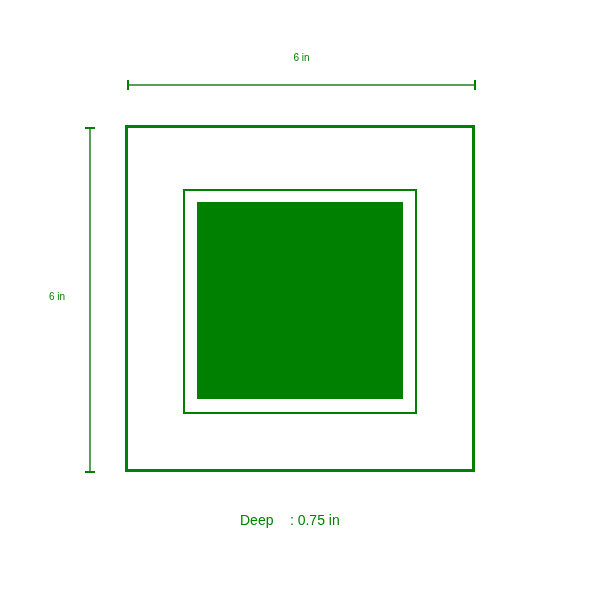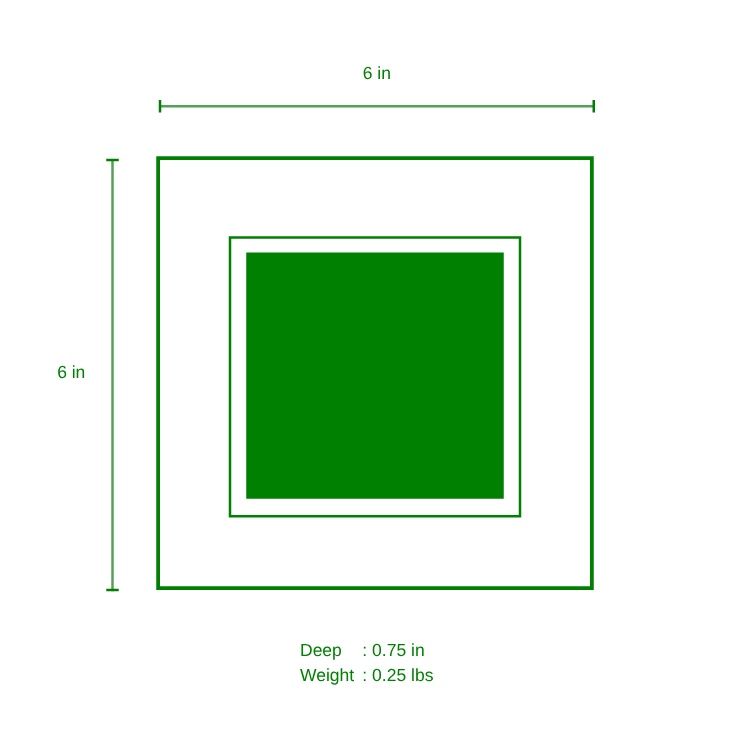--- a/index.html
+++ b/index.html
@@ -12,21 +12,21 @@
     position:relative;
     width:600px;height:600px;
     background:var(--bg);
     overflow:hidden;
     font-family:"Liberation Sans", sans-serif;
     color:var(--green);
   }
   
   .dim-label{
     position:absolute;
-    font-size:14px;
+    font-size:10px;
     line-height:16px;
     color:var(--green);
     text-align:center;
   }
   .dim-label-top{left:128px;top:50px;width:347px;}
   .dim-label-left{left:37px;top:289px;width:40px;}
   
   .dim-line-h{
     position:absolute;left:128px;top:84px;
     width:347px;height:2px;background:var(--line-green);
@@ -87,19 +87,15 @@
 
   <div class="outer-square"></div>
   <div class="middle-square"></div>
   <div class="inner-square"></div>
 
   <div class="specs">
     <div class="spec-row">
       <span class="spec-label">Deep</span>
       <span class="spec-value">: 0.75 in</span>
     </div>
-    <div class="spec-row">
-      <span class="spec-label">Weight</span>
-      <span class="spec-value">: 0.25 lbs</span>
-    </div>
   </div>
 
 </div>
 
 </body></html>

